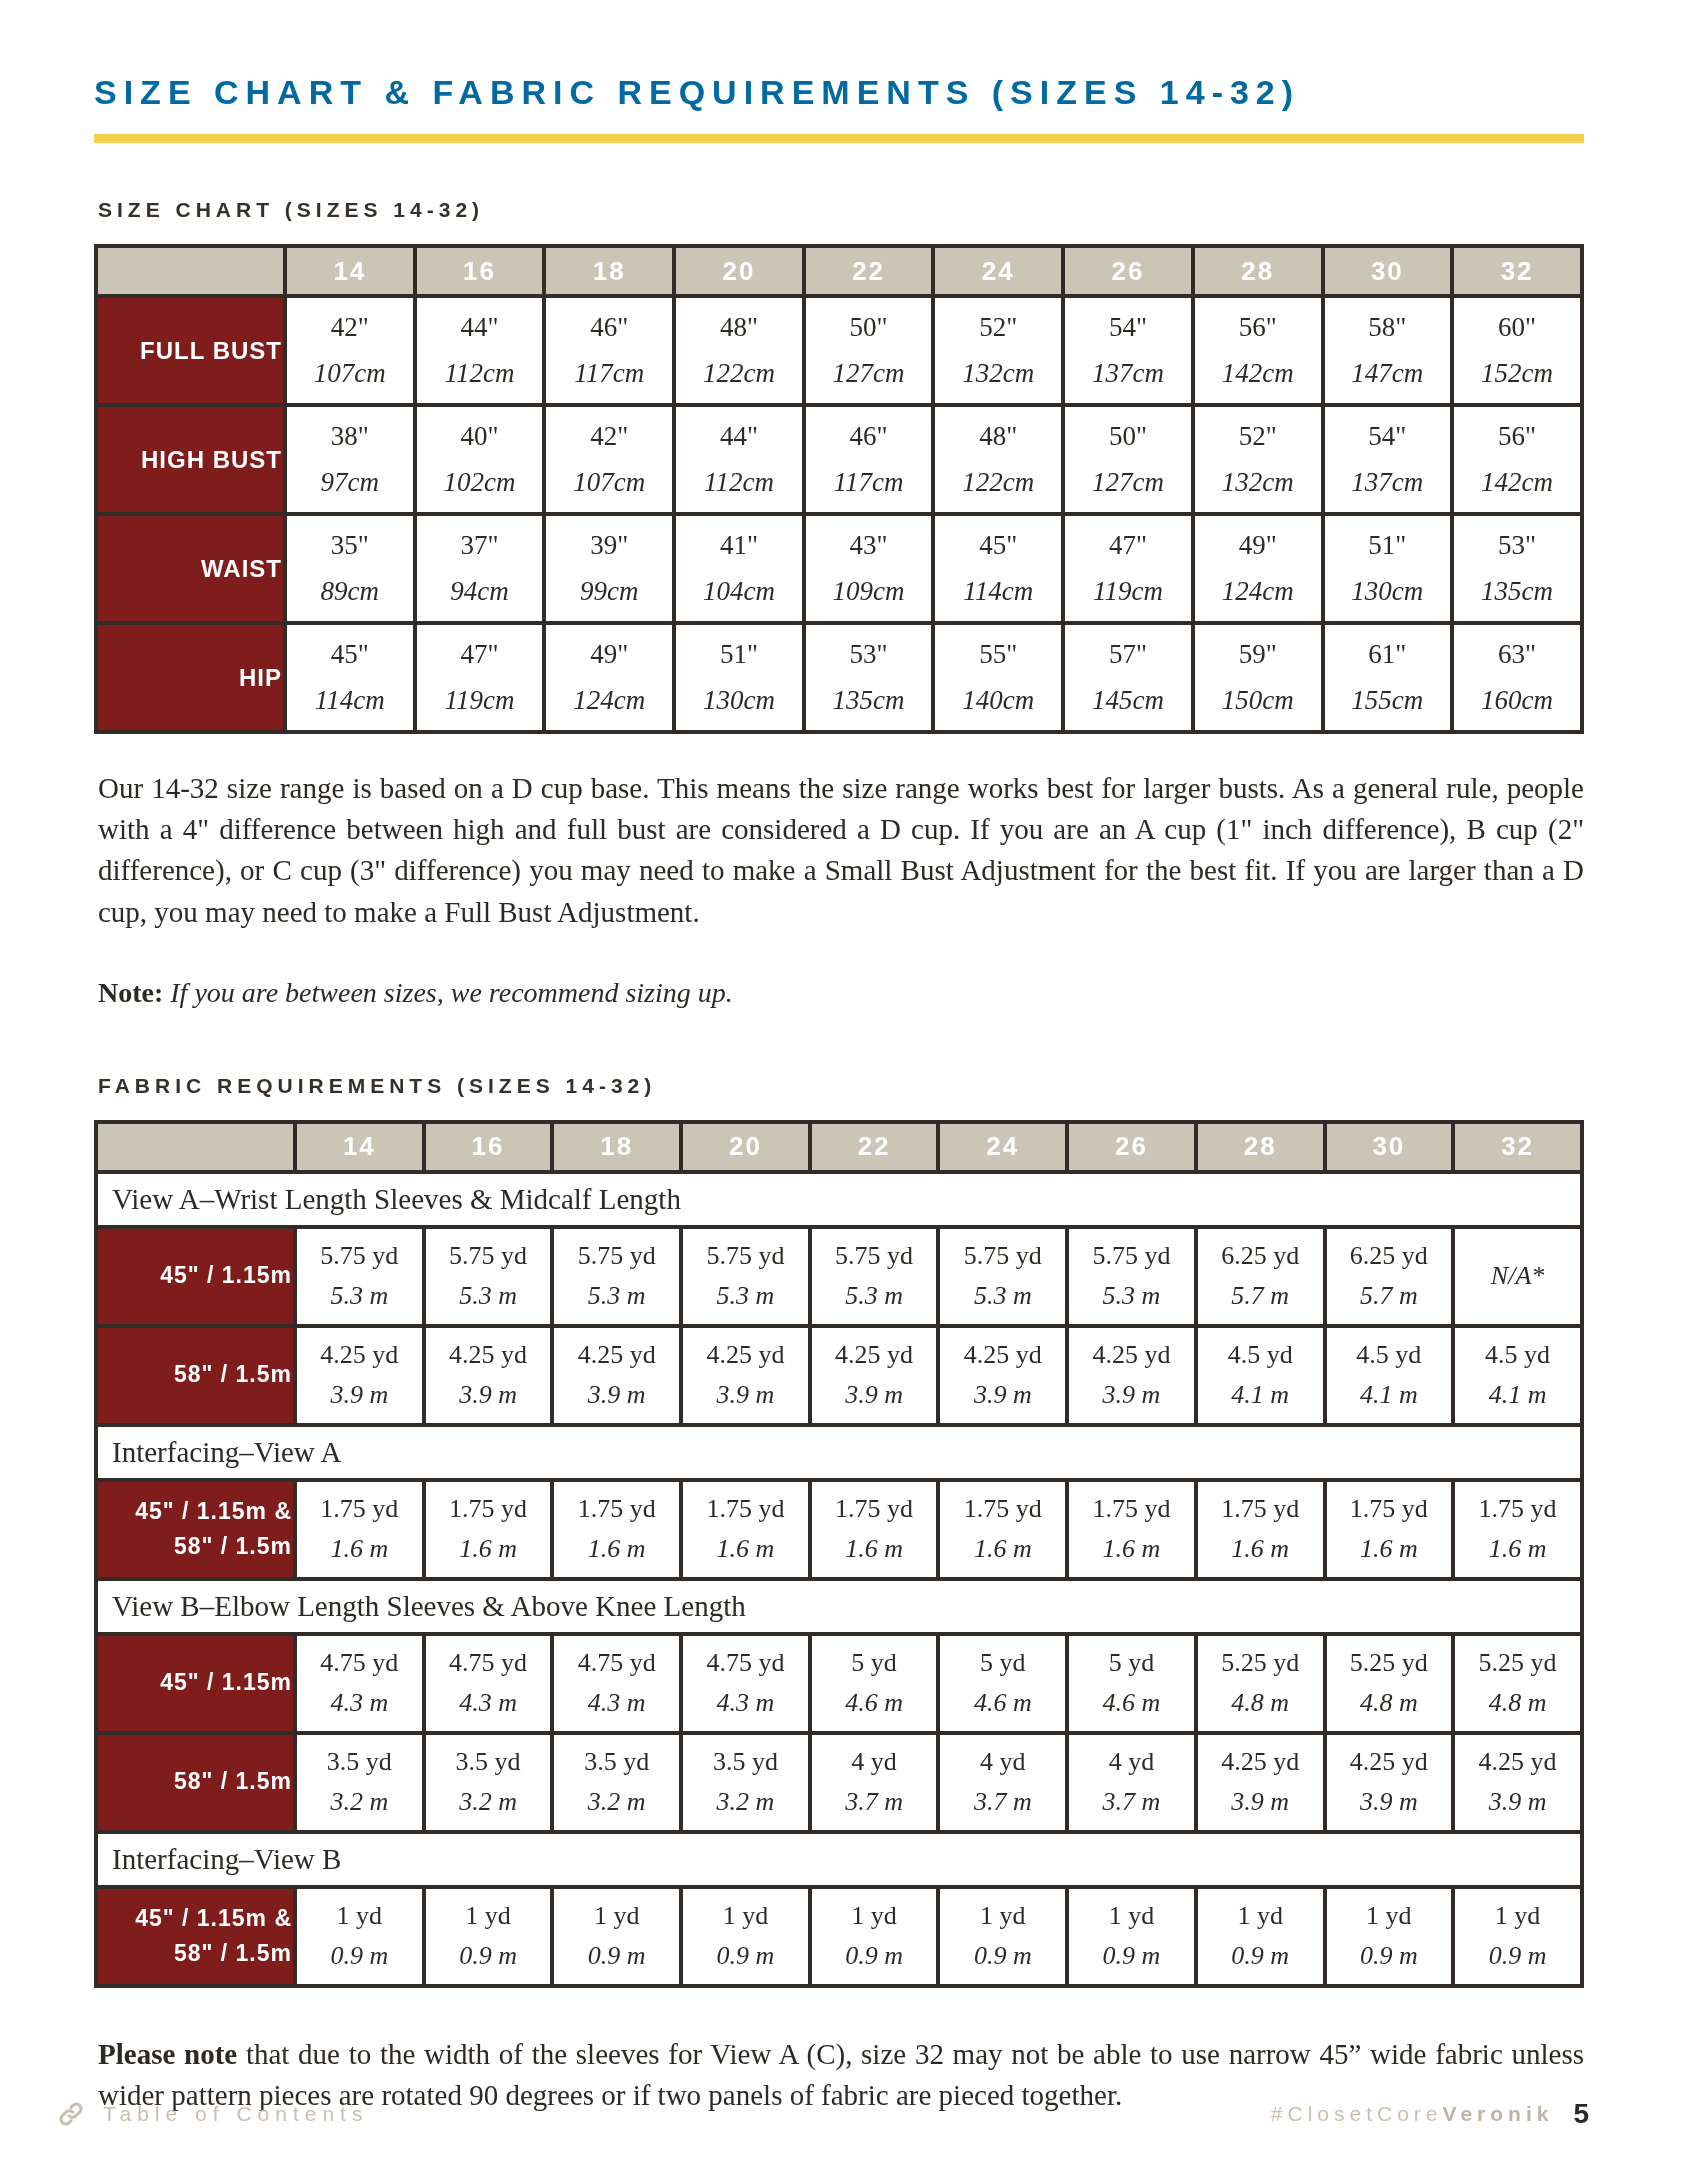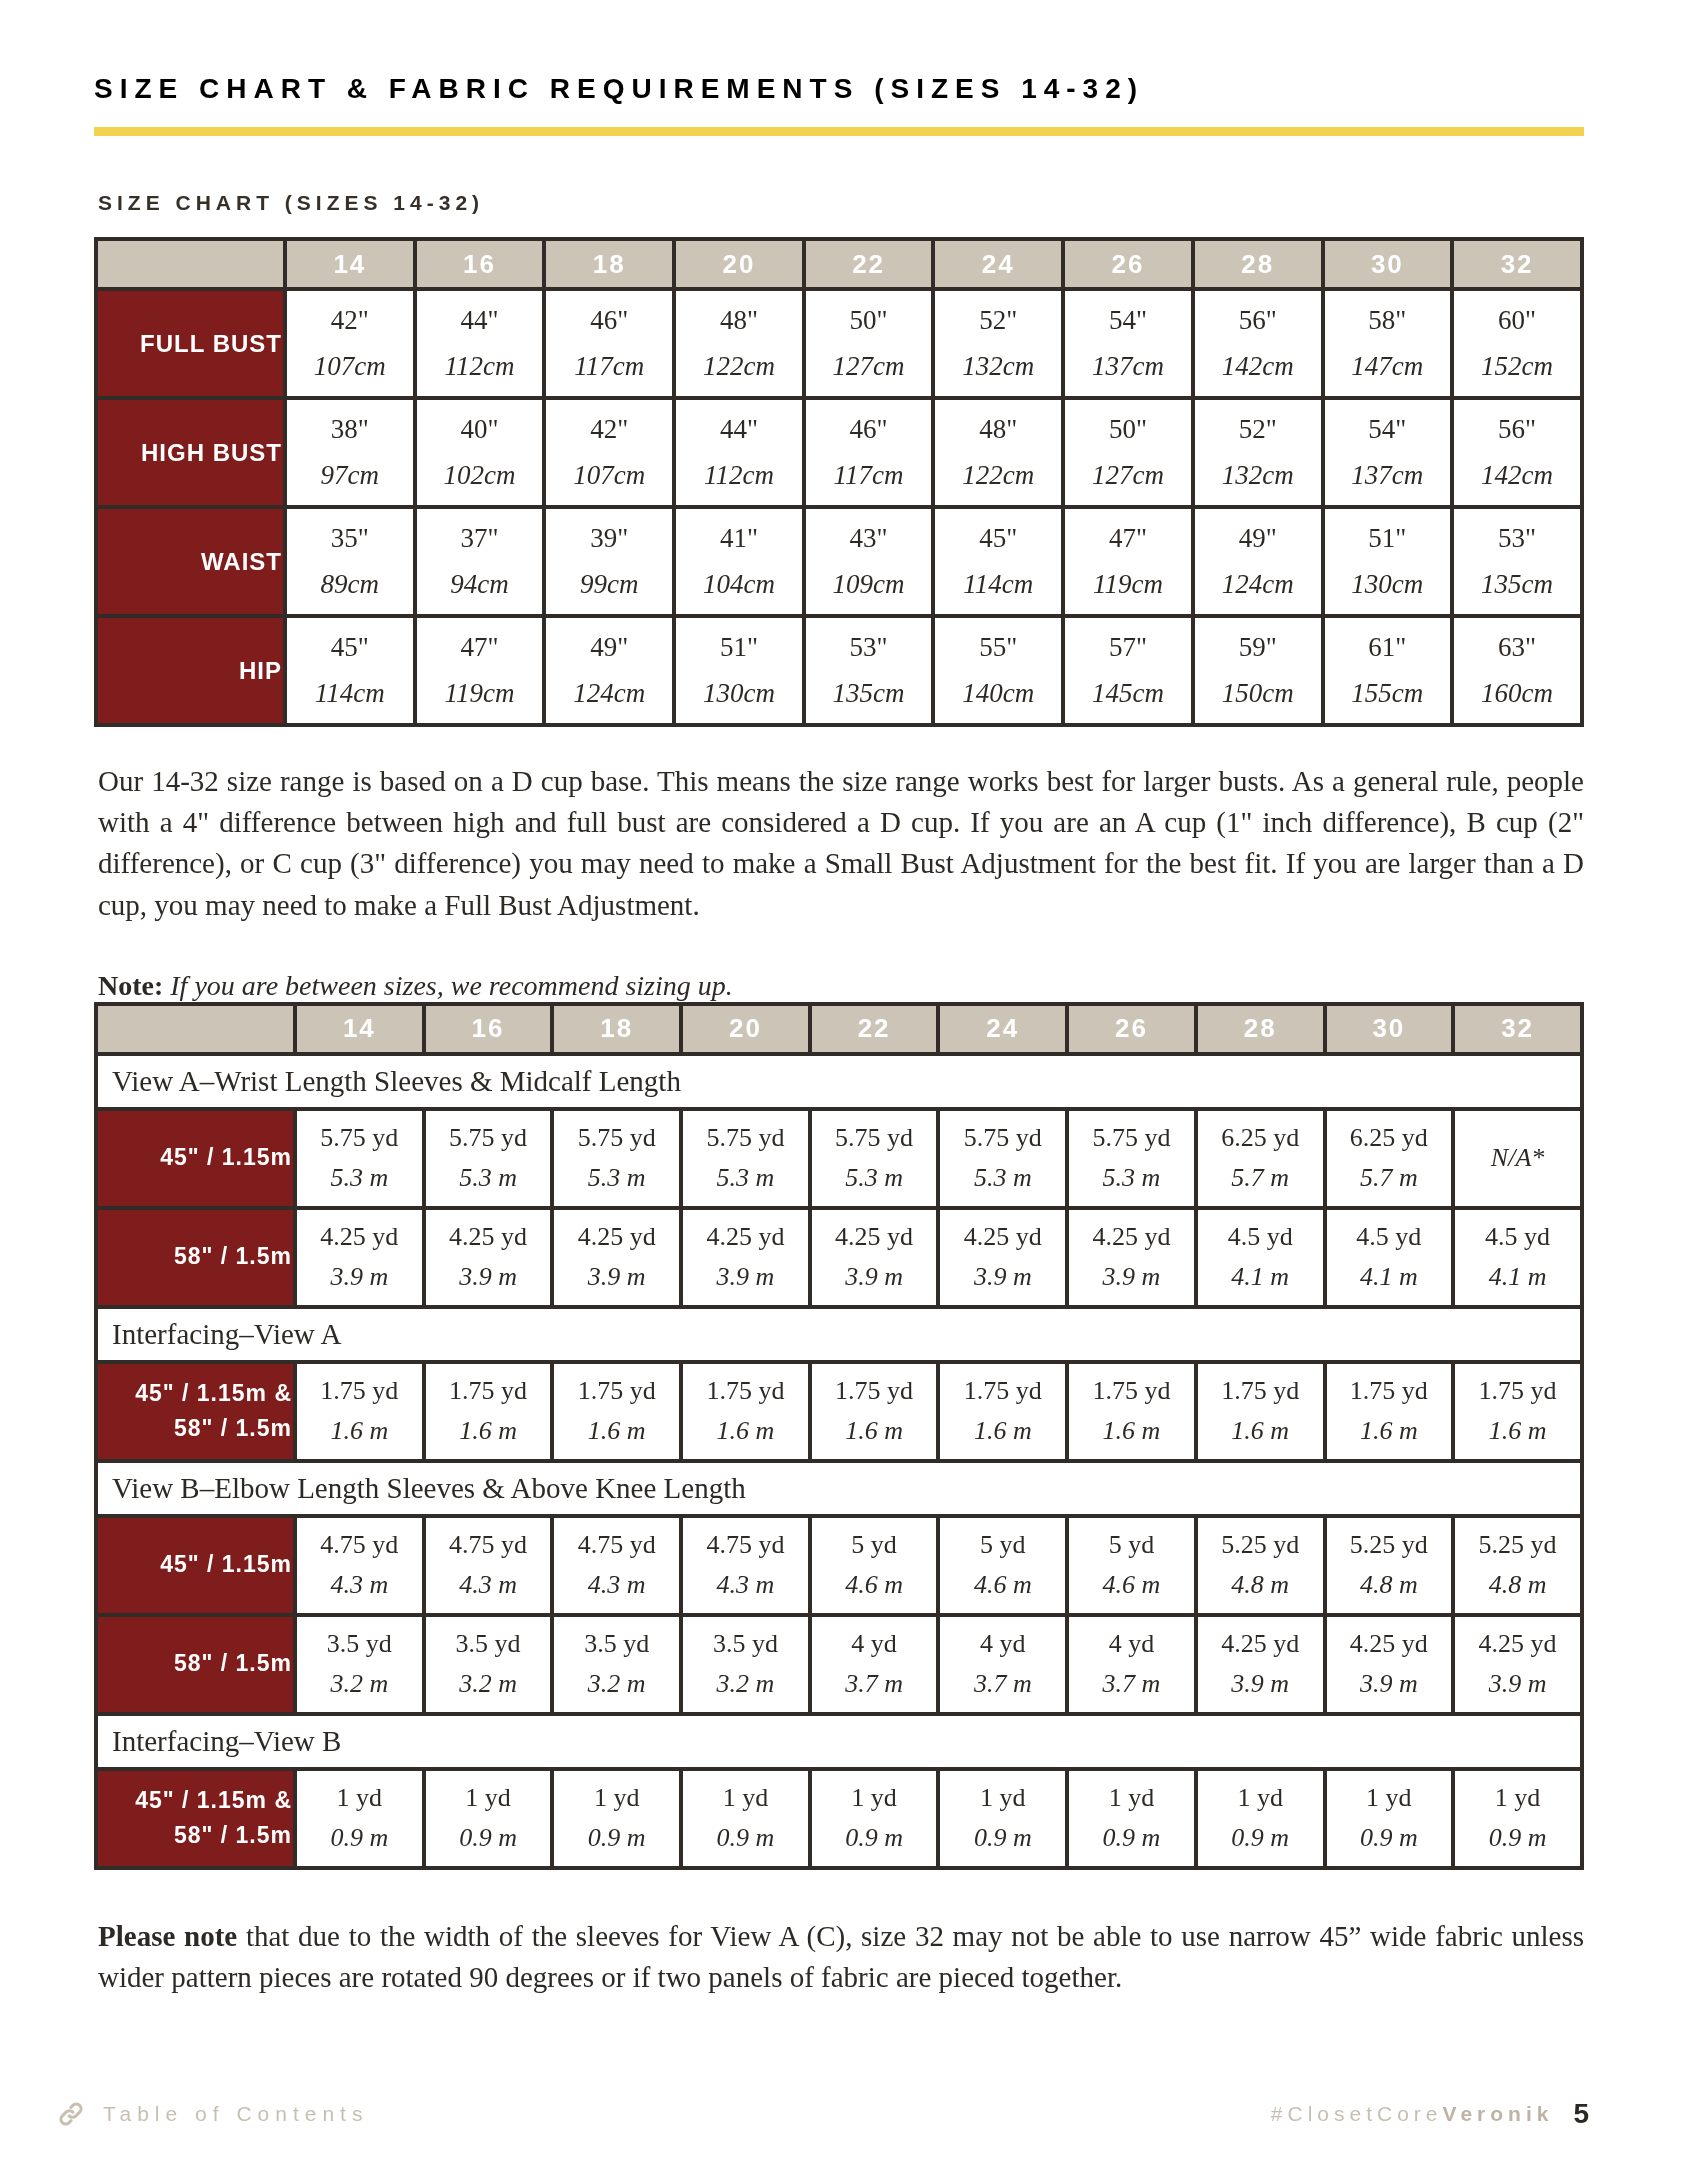--- a/index.html
+++ b/index.html
@@ -3,22 +3,22 @@
 <meta charset="utf-8">
 <style>
   html,body{margin:0;padding:0;background:#ffffff;}
   body{
     width:1683px;height:2178px;position:relative;overflow:hidden;
     font-family:"Liberation Sans",sans-serif;color:#363029;
   }
   .page{padding:73px 99px 0 94px;}
 
   h1{
-    margin:0;font-size:28px;font-weight:700;letter-spacing:7px;
-    color:#000000;
+    margin:0;font-size:34px;font-weight:700;letter-spacing:7px;
+    color:#0369a1;
   }
   .rule{height:9px;background:#f2d24e;margin-top:22px;}
 
   h2{
     margin:55px 0 22px 4px;font-size:21px;font-weight:700;letter-spacing:5px;color:#363029;
   }
   h2.fabric{margin-top:65px;}
 
   table{width:100%;border-collapse:collapse;table-layout:fixed;border-radius:31px;}
   th,td{border:4px solid #322c28;}
@@ -350,20 +350,21 @@
             </div>
           </td>
         </tr>
       </tbody>
   </table>
 
   <p class="body">Our 14-32 size range is based on a D cup base. This means the size range works best for larger busts. As a general rule, people with a 4" difference between high and full bust are considered a D cup. If you are an A cup (1" inch difference), B cup (2" difference), or C cup (3" difference) you may need to make a Small Bust Adjustment for the best fit. If you are larger than a D cup, you may need to make a Full Bust Adjustment.</p>
 
   <p class="note"><strong>Note: </strong><em>If you are between sizes, we recommend sizing up.</em></p>
 
+  <h2 class="fabric">FABRIC REQUIREMENTS (SIZES 14-32)</h2>
 
   <table class="fabric-table">
     <thead>
         <tr id="fabric-head">
           <th class="corner"></th>
           <th>14</th>
           <th>16</th>
           <th>18</th>
           <th>20</th>
           <th>22</th>

